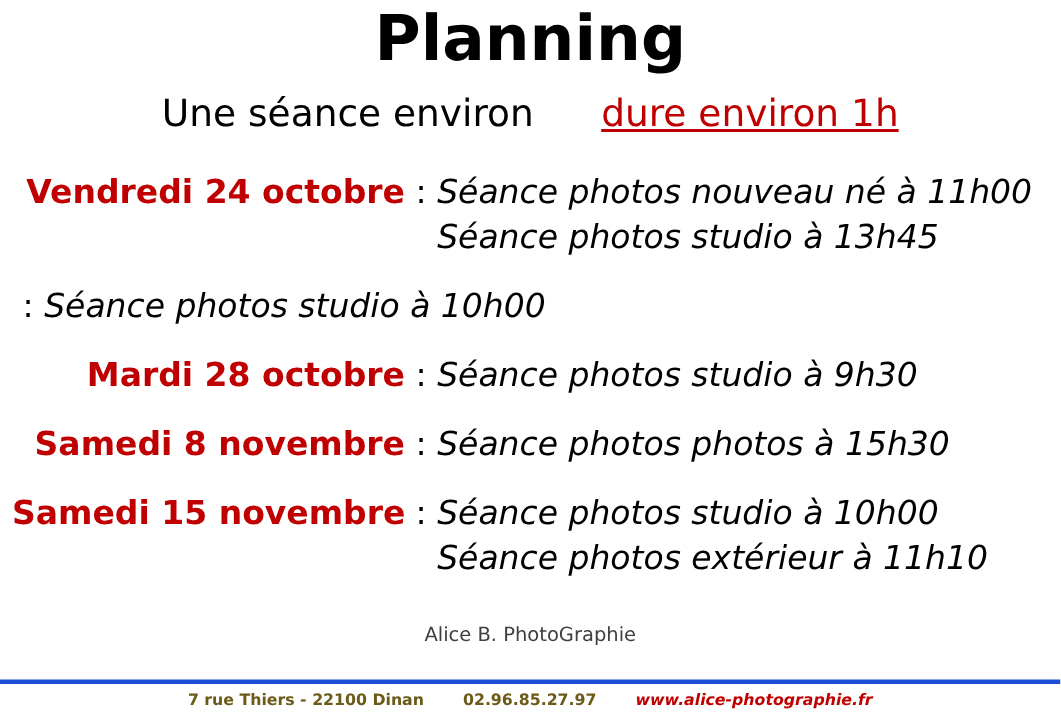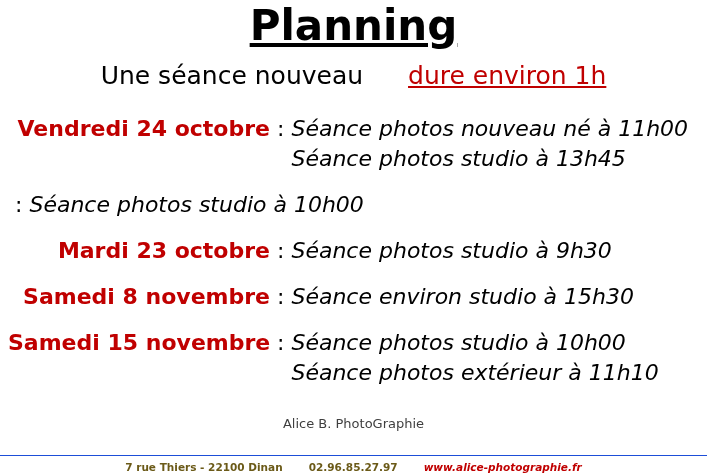--- a/index.html
+++ b/index.html
@@ -21,21 +21,20 @@
     height: 475px;
     position: relative;
     box-sizing: border-box;
   }
 
   .title {
     text-align: center;
     font-size: 42px;
     font-weight: bold;
     letter-spacing: 0px;
-    text-decoration: underline;
     margin: 2px 0 0 0;
     line-height: 48px;
     color: #000000;
   }
 
   .subtitle {
     text-align: center;
     font-size: 25px;
     margin: 10px 0 0 0;
     line-height: 32px;
@@ -95,21 +94,21 @@
     font-size: 13px;
     color: #3f3f3f;
     margin-top: 28px;
   }
 
   .footer {
     position: absolute;
     left: 0;
     right: 0;
     bottom: 4px;
-    border-top: 1px solid #1d4ed8;
+    border-top: 3px solid #1d4ed8;
     padding-top: 5px;
     display: flex;
     justify-content: center;
     align-items: center;
     gap: 26px;
     font-size: 10.5px;
     font-weight: bold;
   }
   .footer .addr { color: #6b5a18; }
   .footer .phone { color: #6b5a18; }
@@ -117,21 +116,21 @@
   .footer .web { color: #c00000; font-style: italic; }
 </style>
 </head>
 <body>
 
 <div class="page">
 
   <h1 class="title">Planning</h1>
 
   <div class="subtitle">
-    <span>Une séance nouveau </span><span class="accent">dure environ 1h</span>
+    <span>Une séance environ </span><span class="accent">dure environ 1h</span>
   </div>
 
   <div class="schedule">
 
     <div class="entry">
       <div class="day">Vendredi 24 octobre</div>
       <div class="colon">:</div>
       <div class="sessions">
         <div class="session-line">Séance photos nouveau né à 11h00</div>
         <div class="session-line">Séance photos studio à 13h45</div>
@@ -139,32 +138,32 @@
     </div>
 
     <div class="entry">
       <div class="colon">:</div>
       <div class="sessions">
         <div class="session-line">Séance photos studio à 10h00</div>
       </div>
     </div>
 
     <div class="entry">
-      <div class="day">Mardi 23 octobre</div>
+      <div class="day">Mardi 28 octobre</div>
       <div class="colon">:</div>
       <div class="sessions">
         <div class="session-line">Séance photos studio à 9h30</div>
       </div>
     </div>
 
     <div class="entry">
       <div class="day">Samedi 8 novembre</div>
       <div class="colon">:</div>
       <div class="sessions">
-        <div class="session-line">Séance environ studio à 15h30</div>
+        <div class="session-line">Séance photos photos à 15h30</div>
       </div>
     </div>
 
     <div class="entry">
       <div class="day">Samedi 15 novembre</div>
       <div class="colon">:</div>
       <div class="sessions">
         <div class="session-line">Séance photos studio à 10h00</div>
         <div class="session-line">Séance photos extérieur à 11h10</div>
       </div>

